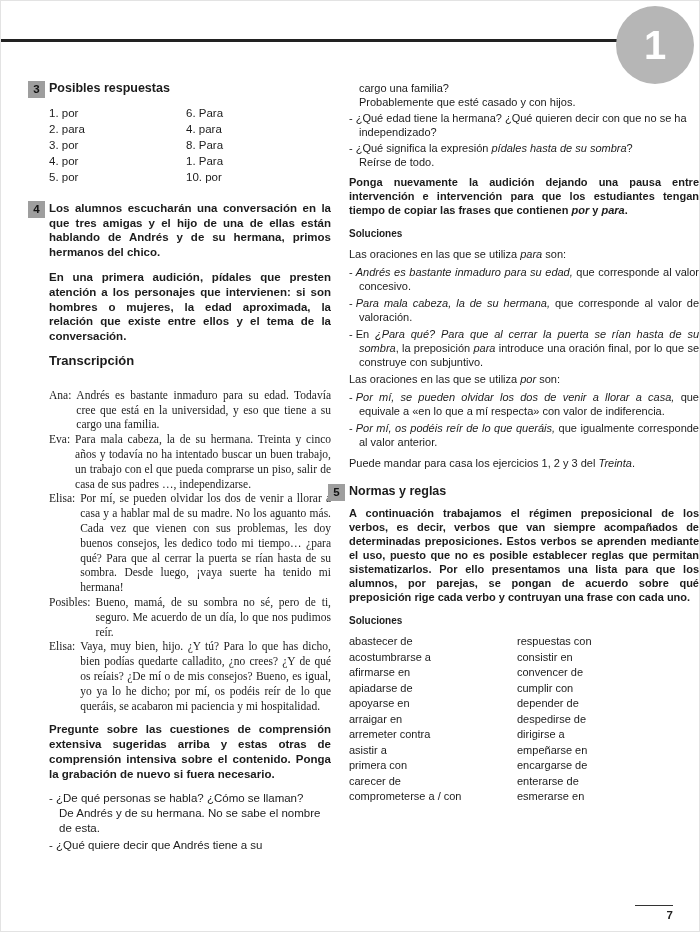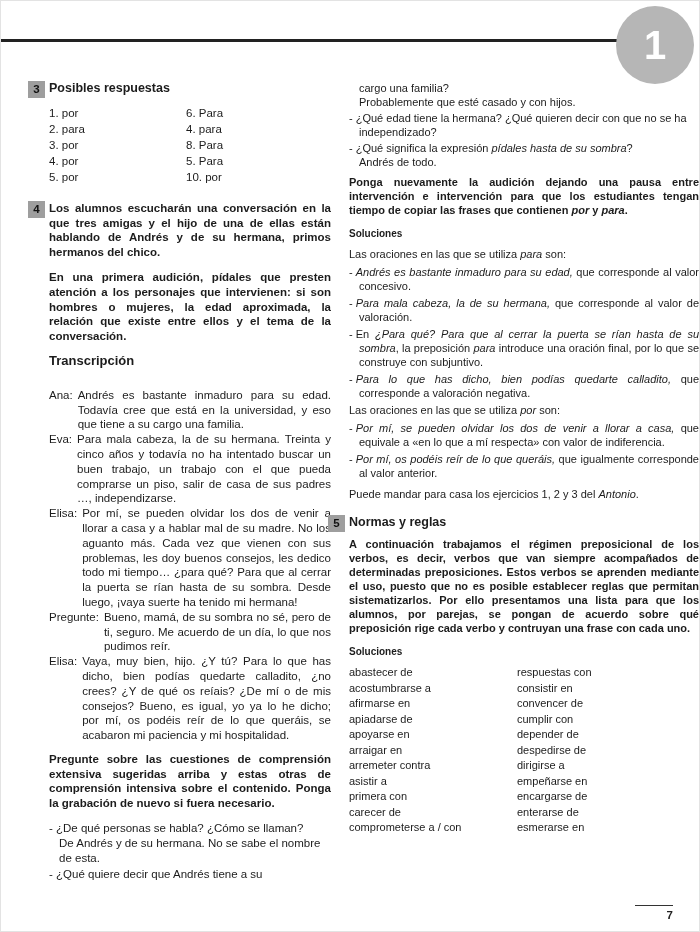--- a/index.html
+++ b/index.html
@@ -35,21 +35,21 @@
   .ans-row{display:flex;line-height:16px;}
   .ans-row .c1{width:137px;}
   .answers{margin:9px 0 16px 0;}
 
   .par{margin:0 0 10px 0;}
   .transcript-title{font-weight:700;font-size:13px;margin:2px 0 19px 0;}
 
   .dialog-row{display:flex;}
   .dialog-row .speaker{white-space:nowrap;margin-right:5px;}
   .dialog-row .dtext{flex:1;text-align:justify;}
-  .dialog{margin-bottom:9px;}
+  .dialog{margin-bottom:9px;font-family:Liberation Serif, serif;}
 
   .q{padding-left:10px;text-indent:-10px;}
   .ans{padding-left:10px;}
   .qa{margin-bottom:2px;}
 
   .cont-line{padding-left:10px;}
 
   .sol-head{font-weight:700;font-size:10px;margin:10px 0 6px 0;}
   .sol-intro{margin:2px 12px 4px 0;}
   .sol{padding-left:10px;text-indent:-10px;text-align:justify;margin-bottom:3px;}
@@ -91,21 +91,21 @@
           <div class="ans-row">
             <span class="c1">2. para</span>
             <span class="c2">4. para</span>
           </div>
           <div class="ans-row">
             <span class="c1">3. por</span>
             <span class="c2">8. Para</span>
           </div>
           <div class="ans-row">
             <span class="c1">4. por</span>
-            <span class="c2">5. Para</span>
+            <span class="c2">1. Para</span>
           </div>
           <div class="ans-row">
             <span class="c1">5. por</span>
             <span class="c2">10. por</span>
           </div>
         </div>
       </section>
 
       <section class="sec">
         <div style="position:relative;">
@@ -123,21 +123,21 @@
           </div>
           <div class="dialog-row">
             <span class="speaker">Eva:</span>
             <span class="dtext">Para mala cabeza, la de su hermana. Treinta y cinco años y todavía no ha intentado buscar un buen trabajo, un trabajo con el que pueda comprarse un piso, salir de casa de sus padres …, independizarse.</span>
           </div>
           <div class="dialog-row">
             <span class="speaker">Elisa:</span>
             <span class="dtext">Por mí, se pueden olvidar los dos de venir a llorar a casa y a hablar mal de su madre. No los aguanto más. Cada vez que vienen con sus problemas, les doy buenos consejos, les dedico todo mi tiempo… ¿para qué? Para que al cerrar la puerta se rían hasta de su sombra. Desde luego, ¡vaya suerte ha tenido mi hermana!</span>
           </div>
           <div class="dialog-row">
-            <span class="speaker">Pregunte:</span>
+            <span class="speaker">Posibles:</span>
             <span class="dtext">Bueno, mamá, de su sombra no sé, pero de ti, seguro. Me acuerdo de un día, lo que nos pudimos reír.</span>
           </div>
           <div class="dialog-row">
             <span class="speaker">Elisa:</span>
             <span class="dtext">Vaya, muy bien, hijo. ¿Y tú? Para lo que has dicho, bien podías quedarte calladito, ¿no crees? ¿Y de qué os reíais? ¿De mí o de mis consejos? Bueno, es igual, yo ya lo he dicho; por mí, os podéis reír de lo que queráis, se acabaron mi paciencia y mi hospitalidad.</span>
           </div>
         </div>
 
         <p class="par b j">Pregunte sobre las cuestiones de comprensión extensiva sugeridas arriba y estas otras de comprensión intensiva sobre el contenido. Ponga la grabación de nuevo si fuera necesario.</p>
 
@@ -156,40 +156,39 @@
 
       <div class="cont-line">cargo una familia?</div>
       <div class="ans qa">Probablemente que esté casado y con hijos.</div>
 
       <div class="qa">
         <div class="q">- ¿Qué edad tiene la hermana? ¿Qué quieren decir con que no se ha independizado?</div>
       </div>
 
       <div class="qa">
         <div class="q"><span>- ¿Qué significa la expresión </span><span class="it">pídales hasta de su sombra</span><span>?</span></div>
-        <div class="ans">Andrés de todo.</div>
+        <div class="ans">Reírse de todo.</div>
       </div>
 
       <p class="par b j" style="margin-top:6px;"><span>Ponga nuevamente la audición dejando una pausa entre intervención e intervención para que los estudiantes tengan tiempo de copiar las frases que contienen </span><span class="it">por</span><span> y </span><span class="it">para</span><span>.</span></p>
 
       <div class="sol-head">Soluciones</div>
 
       <div class="sol-intro"><span>Las oraciones en las que se utiliza </span><span class="it">para</span><span> son:</span></div>
 
       <div class="sol"><span class="dash">-</span><span class="it">Andrés es bastante inmaduro para su edad,</span><span> que corresponde al valor concesivo.</span></div>
       <div class="sol"><span class="dash">-</span><span class="it">Para mala cabeza, la de su hermana,</span><span> que corresponde al valor de valoración.</span></div>
       <div class="sol"><span class="dash">-</span><span>En </span><span class="it">¿Para qué? Para que al cerrar la puerta se rían hasta de su sombra</span><span>, la preposición </span><span class="it">para</span><span> introduce una oración final, por lo que se construye con subjuntivo.</span></div>
-      <div class="sol"><span class="dash">-</span><span class="it">Para lo que has dicho, bien podías quedarte calladito,</span><span> que corresponde a valoración negativa.</span></div>
 
       <div class="sol-intro"><span>Las oraciones en las que se utiliza </span><span class="it">por</span><span> son:</span></div>
 
       <div class="sol"><span class="dash">-</span><span class="it">Por mí, se pueden olvidar los dos de venir a llorar a casa,</span><span> que equivale a «en lo que a mí respecta» con valor de indiferencia.</span></div>
       <div class="sol"><span class="dash">-</span><span class="it">Por mí, os podéis reír de lo que queráis,</span><span> que igualmente corresponde al valor anterior.</span></div>
 
-      <div class="homework"><span>Puede mandar para casa los ejercicios 1, 2 y 3 del </span><span class="it">Antonio</span><span>.</span></div>
+      <div class="homework"><span>Puede mandar para casa los ejercicios 1, 2 y 3 del </span><span class="it">Treinta</span><span>.</span></div>
 
       <section class="sec">
         <div class="s5-head">
           <span class="numbox">5</span>
           <span class="sec-title">Normas y reglas</span>
         </div>
         <p class="par b j">A continuación trabajamos el régimen preposicional de los verbos, es decir, verbos que van siempre acompañados de determinadas preposiciones. Estos verbos se aprenden mediante el uso, puesto que no es posible establecer reglas que permitan sistematizarlos. Por ello presentamos una lista para que los alumnos, por parejas, se pongan de acuerdo sobre qué preposición rige cada verbo y contruyan una frase con cada uno.</p>
         <div class="sol-head">Soluciones</div>
         <div class="verbs">
           <div class="vcol1">

